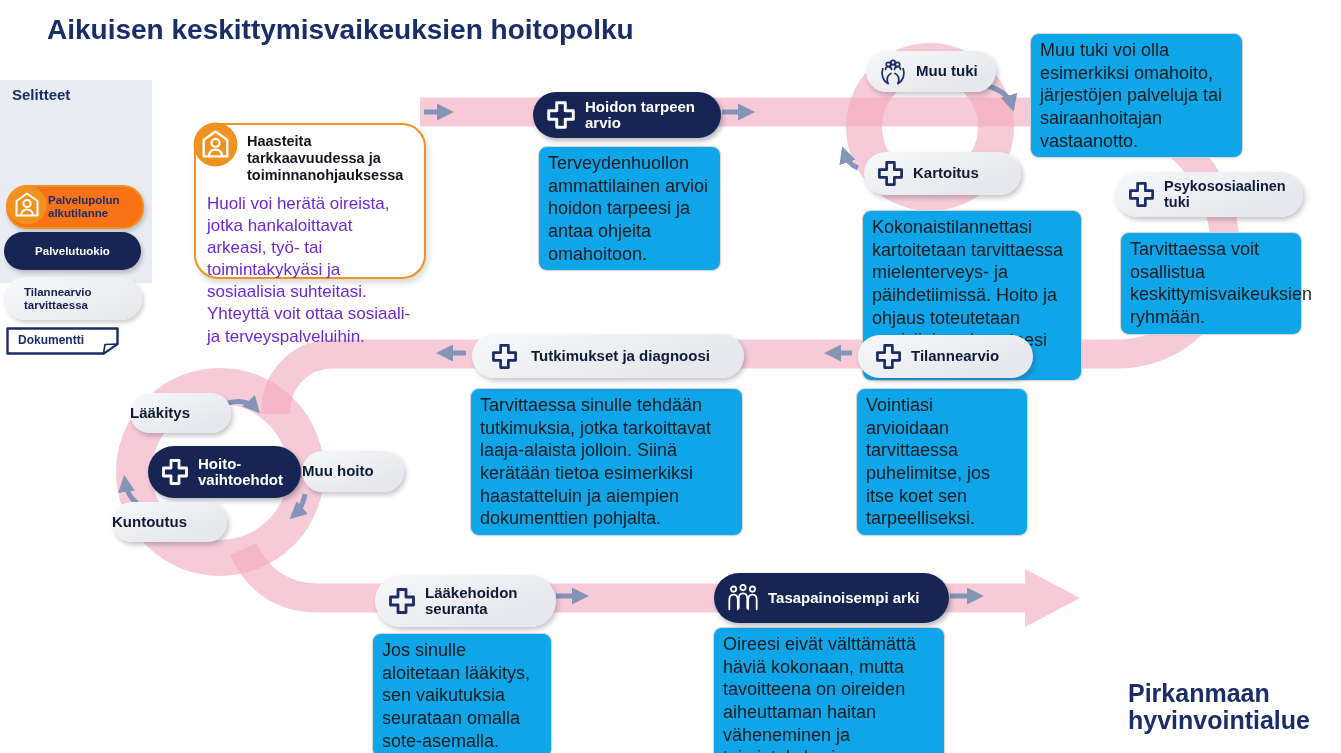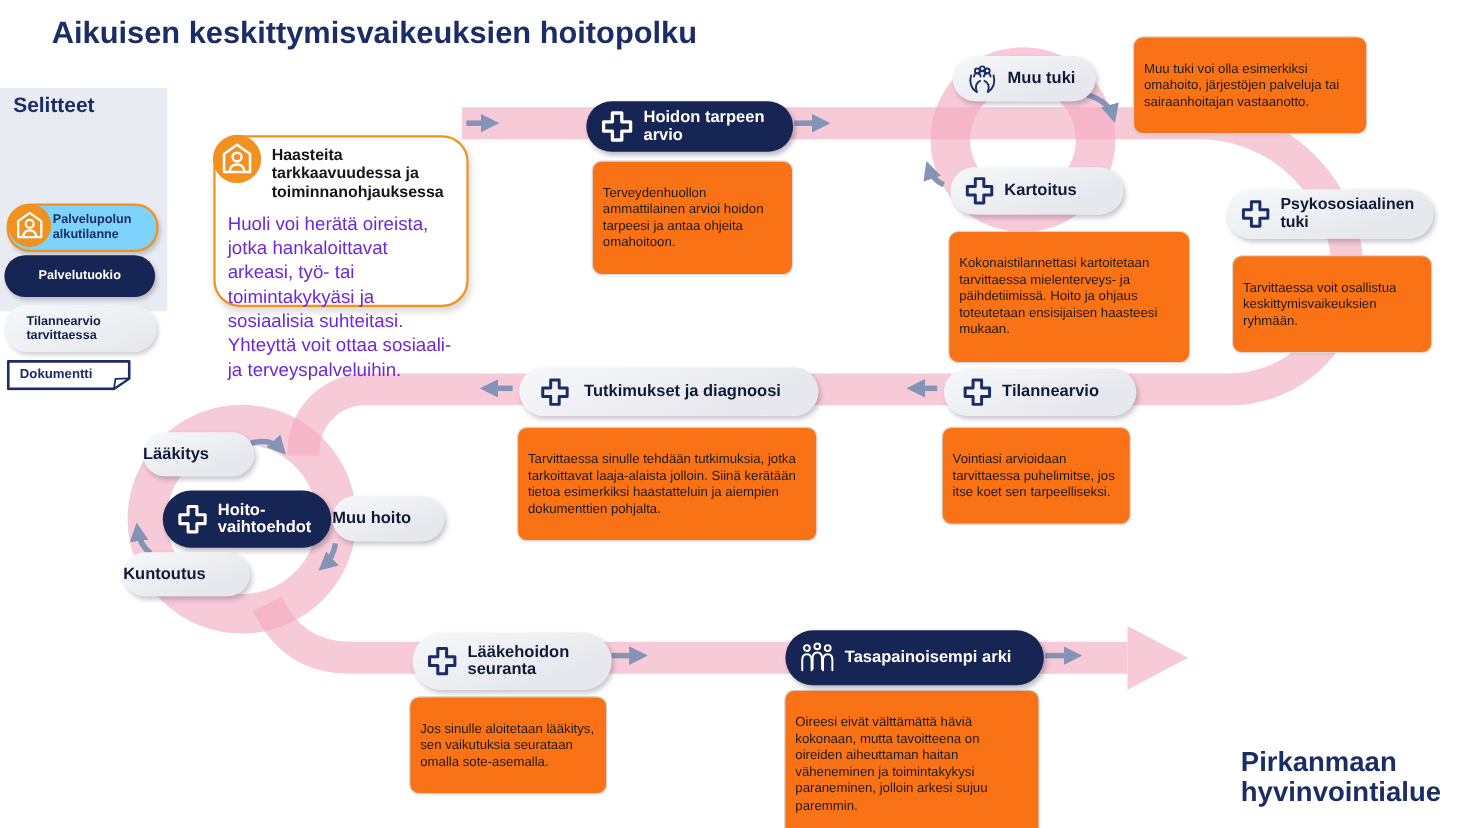--- a/index.html
+++ b/index.html
@@ -5,24 +5,24 @@
   html,body{margin:0;padding:0;background:#fff;}
   body{width:1341px;height:753px;position:relative;overflow:hidden;
        font-family:"Liberation Sans", sans-serif;}
   .abs{position:absolute;}
   
   .page-title{left:47px;top:14px;font-size:28px;font-weight:bold;color:#1b2d66;z-index:5;}
   .logo{left:1128px;top:680px;width:178px;font-size:25px;font-weight:bold;
         color:#1b2d66;line-height:1.08;z-index:5;}
   
   .legend{left:0;top:80px;width:152px;height:203px;background:#e9ebf2;z-index:2;}
-  .legend h3{margin:6px 0 0 12px;font-size:19px;color:#1b2d66;}
+  .legend h3{margin:6px 0 0 12px;font-size:15px;color:#1b2d66;}
   .lg-pill{position:absolute;display:flex;align-items:center;font-size:11.5px;
            font-weight:bold;line-height:1.12;border-radius:21px;}
-  .lg-start{left:6px;top:105px;width:134px;height:40px;background:#7dd3fc;
+  .lg-start{left:6px;top:105px;width:134px;height:40px;background:#f97316;
             border:2px solid #f1911f;color:#1b2d66;box-shadow:2px 3px 4px rgba(0,0,0,.18);}
   .lg-start .txt{margin-left:40px;}
   .lg-service{left:4px;top:152px;width:137px;height:38px;background:#172554;color:#fff;
               justify-content:center;box-shadow:2px 3px 4px rgba(0,0,0,.2);}
   .lg-optional{left:4px;top:197px;width:138px;height:43px;color:#10204a;
                background:linear-gradient(160deg,#f7f8fa,#e5e7ec);
                box-shadow:2px 3px 4px rgba(0,0,0,.18);}
   .lg-optional .txt{margin-left:20px;}
   .lg-doc{left:6px;top:247px;width:113px;height:28px;}
   .lg-doc .txt{position:absolute;left:12px;top:6px;font-size:12px;font-weight:bold;color:#1b2d66;}
@@ -38,22 +38,22 @@
   .sn-icon{position:absolute;left:-3px;top:-3px;}
   
   .pill{position:absolute;display:flex;align-items:center;border-radius:28px;z-index:3;
         font-weight:bold;font-size:15px;line-height:1.08;}
   .pill.gray{background:linear-gradient(160deg,#f7f8fa 0%,#e6e8ed 75%);color:#0f1b36;
              box-shadow:2px 3px 5px rgba(50,50,70,.28);}
   .pill.navy{background:#172554;color:#fff;box-shadow:2px 3px 5px rgba(50,50,70,.35);}
   .pill .p-icon{display:flex;margin:0 8px 0 12px;flex:none;}
   .pill.center{}
   
-  .dbox{position:absolute;background:#f97316;border:1px solid #d6d6d6;border-radius:9px;
-        padding:21px 9px;font-size:12px;line-height:1.26;color:#1c1c1e;z-index:2;
+  .dbox{position:absolute;background:#0ea5e9;border:1px solid #d6d6d6;border-radius:9px;
+        padding:5px 9px;font-size:18px;line-height:1.26;color:#1c1c1e;z-index:2;
         box-shadow:0 1px 2px rgba(0,0,0,.05);}
   svg.flow{position:absolute;left:0;top:0;z-index:1;}
 </style>
 </head>
 <body>
 
 <svg class="flow" width="1341" height="753" viewBox="0 0 1341 753">
   <defs>
     <marker id="ah" viewBox="0 0 10 10" refX="6.5" refY="5" markerWidth="3.4" markerHeight="3.4" orient="auto-start-reverse">
       <path d="M0 0 L10 5 L0 10 Z" fill="#8394b7"></path>

